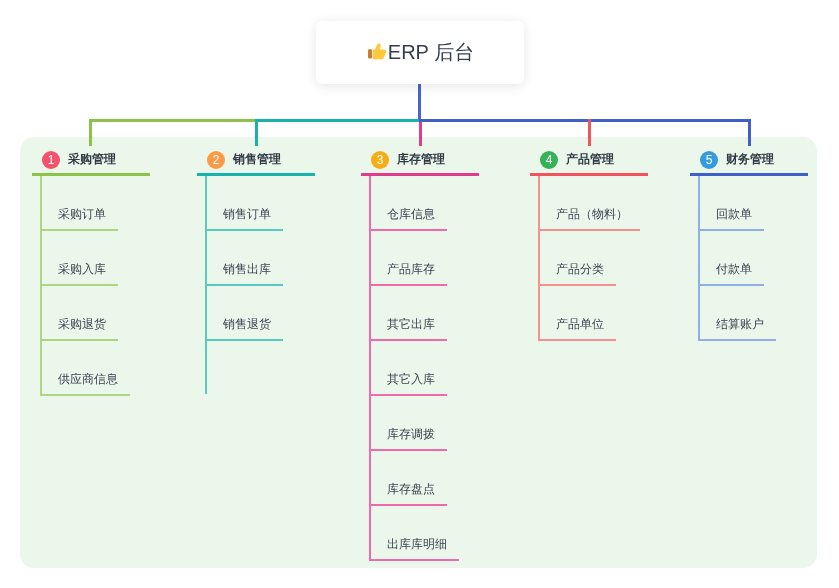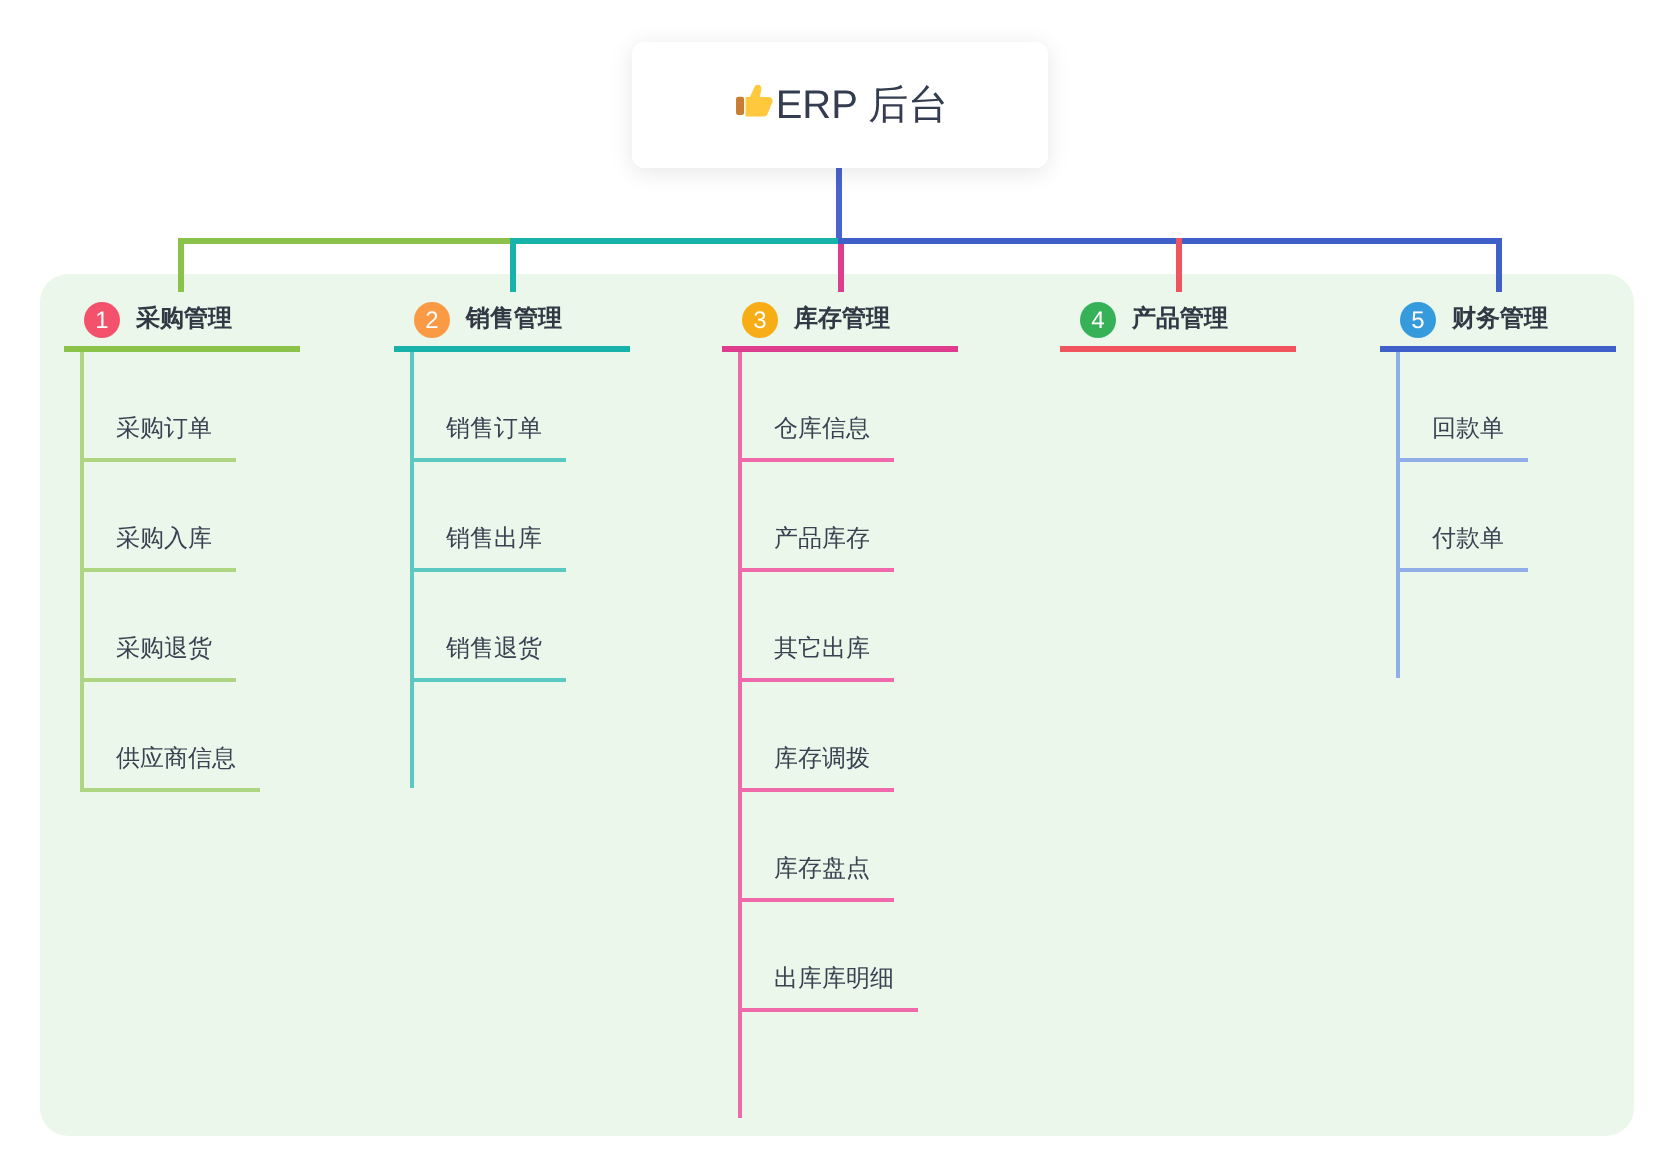--- a/index.html
+++ b/index.html
@@ -122,45 +122,63 @@
     <div class="child">
         <span class="child-node">仓库信息</span>
       </div>
     <div class="child">
         <span class="child-node">产品库存</span>
       </div>
     <div class="child">
         <span class="child-node">其它出库</span>
       </div>
     <div class="child">
+        <span class="child-node">其它入库</span>
+      </div>
+    <div class="child">
         <span class="child-node">库存调拨</span>
       </div>
     <div class="child">
         <span class="child-node">库存盘点</span>
       </div>
     <div class="child">
         <span class="child-node">出库库明细</span>
       </div>
   </div>
 </div>
 
 <div class="col" style="left: 530px; --main: #F0545C; --light: #F69090; --badge: #36B157;">
   <div class="col-header">
     <span class="badge">4</span>
     <span class="col-title">产品管理</span>
   </div>
+  <div class="children">
+    <div class="vline" style="height: 163px;"></div>
+    <div class="child">
+        <span class="child-node">产品（物料）</span>
+      </div>
+    <div class="child">
+        <span class="child-node">产品分类</span>
+      </div>
+    <div class="child">
+        <span class="child-node">产品单位</span>
+      </div>
+  </div>
 </div>
 
 <div class="col" style="left: 690px; --main: #3E60C8; --light: #92AEE8; --badge: #359BDD;">
   <div class="col-header">
     <span class="badge">5</span>
     <span class="col-title">财务管理</span>
   </div>
   <div class="children">
     <div class="vline" style="height: 163px;"></div>
     <div class="child">
         <span class="child-node">回款单</span>
       </div>
     <div class="child">
         <span class="child-node">付款单</span>
       </div>
+    <div class="child">
+        <span class="child-node">结算账户</span>
+      </div>
   </div>
 </div>
 
 </body></html>

